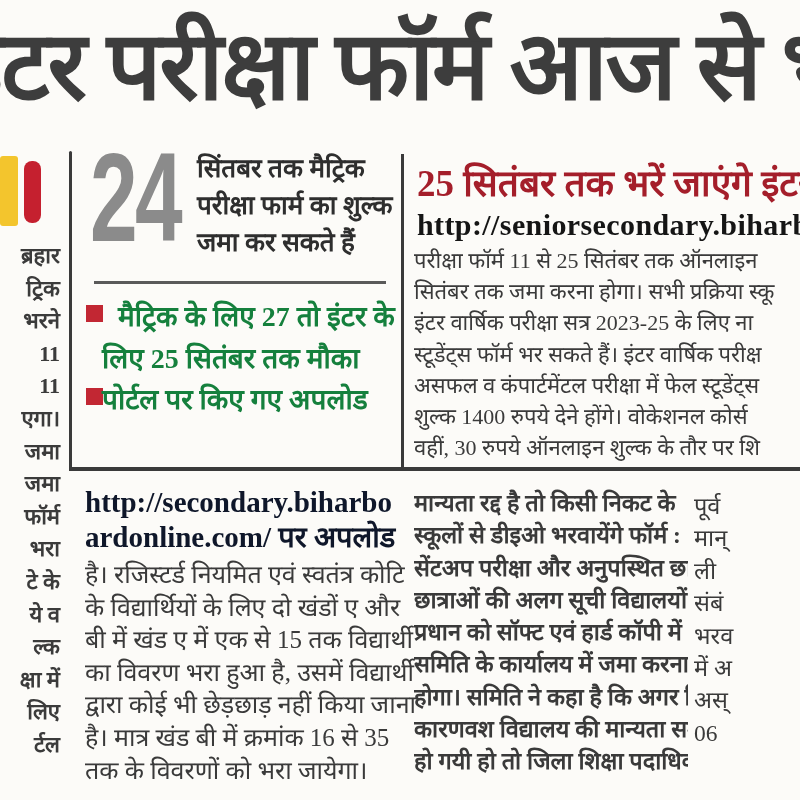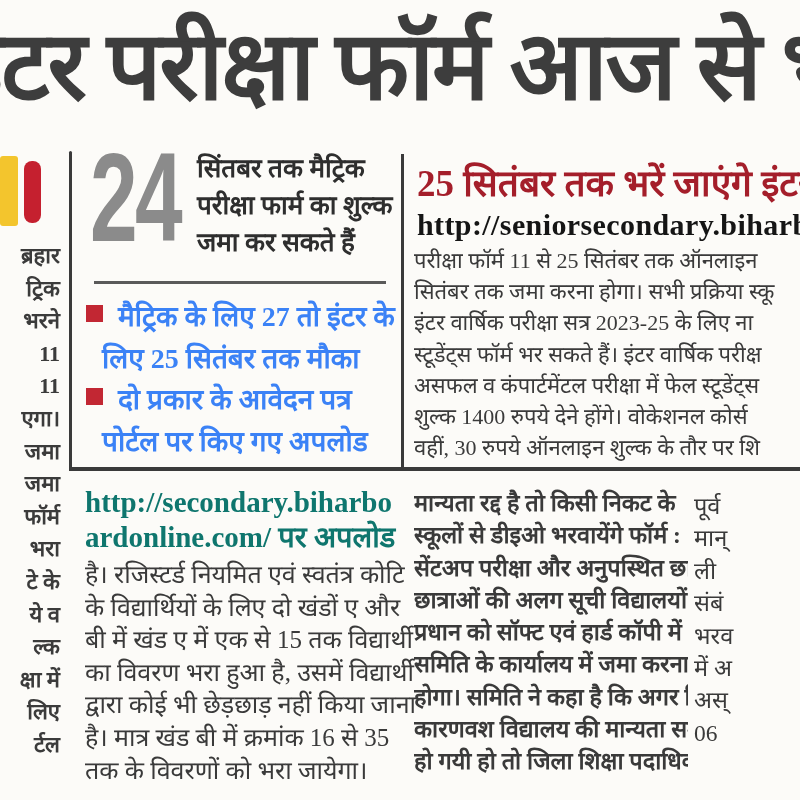--- a/index.html
+++ b/index.html
@@ -32,33 +32,33 @@
     transform:scaleX(0.68);transform-origin:left top;letter-spacing:-4px;
   }
   .number-caption{left:197px;top:150px;font-size:26px;font-weight:700;
     color:#2e2e2e;line-height:37px;}
   .number-caption div{white-space:nowrap;}
   
   .bullet-sq{width:17px;height:17px;background:#c22733;}
   .bsq1{left:86px;top:305px;}
   .bsq2{left:86px;top:388px;}
   .bullet-text{left:102px;top:296px;font-size:28px;font-weight:700;
-    color:#3b82f6;line-height:41.5px;}
+    color:#15803d;line-height:41.5px;}
   .bullet-text div{white-space:nowrap;}
   .bullet-text .ind{padding-left:16px;}
   
   .lead-headline{left:417px;top:156px;font-size:37px;font-weight:700;
     color:#a41e2a;white-space:nowrap;}
   .lead-url{left:417px;top:208px;font-size:30px;font-weight:700;
     color:#151515;white-space:nowrap;letter-spacing:0.4px;}
   .lead-body{left:414px;top:245px;font-size:22px;line-height:31.2px;color:#3a3a3a;}
   .lead-body div{white-space:nowrap;}
   
   .col1{left:85px;top:485px;width:316px;}
-  .col1-url{font-size:29px;font-weight:700;color:#0f766e;line-height:35px;white-space:nowrap;}
+  .col1-url{font-size:29px;font-weight:700;color:#0f172a;line-height:35px;white-space:nowrap;}
   .col1-body{margin-top:4px;font-size:25px;line-height:32.6px;color:#3a3a3a;}
   .col1-body div{white-space:nowrap;}
   .col2{left:414px;top:487px;width:274px;overflow:hidden;
     font-size:23.5px;line-height:32.3px;color:#3a3a3a;font-weight:bold;}
   .col2 div{white-space:nowrap;}
   .col3{left:694px;top:490px;width:106px;
     font-size:23.5px;line-height:32.4px;color:#3a3a3a;}
   .col3 div{white-space:nowrap;}
 </style>
 </head>
@@ -100,21 +100,20 @@
     <div>सिंतबर तक मैट्रिक</div>
     <div>परीक्षा फार्म का शुल्क</div>
     <div>जमा कर सकते हैं</div>
   </div>
 
   <div class="abs bullet-sq bsq1"></div>
   <div class="abs bullet-sq bsq2"></div>
   <div class="abs bullet-text">
     <div class="ind">मैट्रिक के लिए 27 तो इंटर के</div>
     <div>लिए 25 सितंबर तक मौका</div>
-    <div class="ind">दो प्रकार के आवेदन पत्र</div>
     <div>पोर्टल पर किए गए अपलोड</div>
   </div>
 
   <div class="abs lead-headline">25 सितंबर तक भरें जाएंगे इंटर</div>
   <div class="abs lead-url">http://seniorsecondary.biharb</div>
   <div class="abs lead-body">
     <div>परीक्षा फॉर्म 11 से 25 सितंबर तक  ऑनलाइन</div>
     <div>सितंबर तक जमा करना होगा। सभी प्रक्रिया स्कू</div>
     <div>इंटर वार्षिक परीक्षा सत्र 2023-25 के लिए ना</div>
     <div>स्टूडेंट्स फॉर्म भर सकते हैं। इंटर वार्षिक परीक्ष</div>

